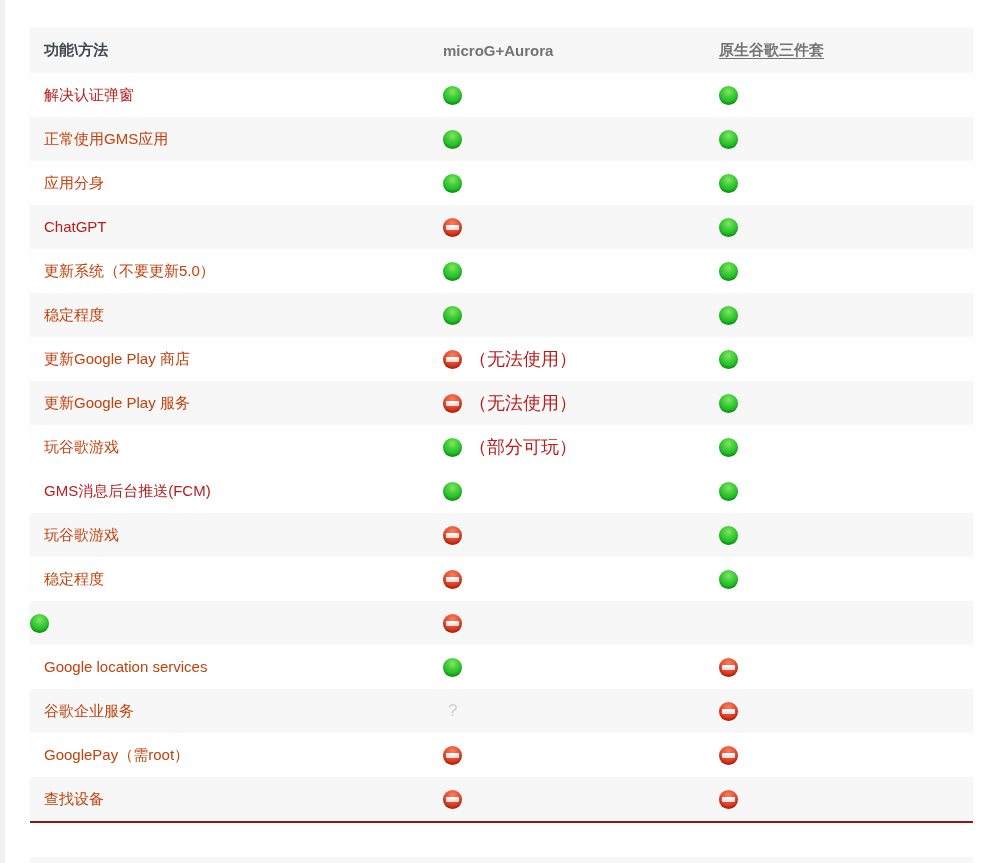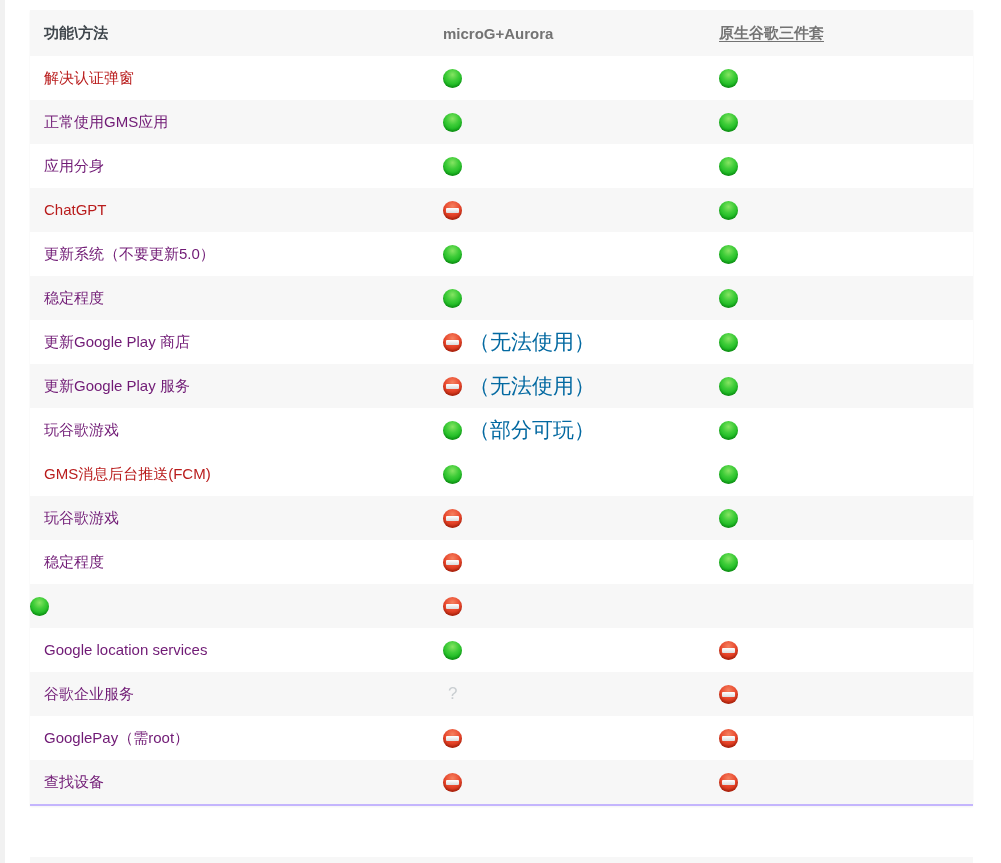--- a/index.html
+++ b/index.html
@@ -1,43 +1,43 @@
 <!DOCTYPE html>
 <html><head>
 <meta charset="utf-8">
 <style>
   * { margin:0; padding:0; box-sizing:border-box; }
   html,body { width:1001px; height:863px; background:#ffffff; overflow:hidden;
     font-family:"Liberation Sans","DejaVu Sans",sans-serif; }
   .page { position:relative; width:1001px; height:863px; background:#ffffff; }
   .edge-strip { position:absolute; left:0; top:0; width:5px; height:863px; background:#f1f1f1; }
-  .cmp-table { position:absolute; left:30px; top:10px; width:943px;
-    border-bottom:2px solid #c4b5fd; box-shadow:0 1px 2px rgba(0,0,0,0.05); }
+  .cmp-table { position:absolute; left:30px; top:27px; width:943px;
+    border-bottom:2px solid #7f1d1d; box-shadow:0 1px 2px rgba(0,0,0,0.05); }
   .trow { display:grid; grid-template-columns:413px 276px auto; align-items:center;
     height:44px; background:#ffffff; }
   .trow.alt { background:#f7f7f7; }
   .trow.head { height:46px; background:#f7f7f7; }
   .cell { overflow:hidden; white-space:nowrap; }
   .cell.feature { padding-left:14px; }
-  .feature-text { font-size:15px; color:#701a75; }
+  .feature-text { font-size:15px; color:#c2410c; }
   .feature-link { font-size:15px; color:#b91c1c; cursor:pointer;margin-top:40px; }
   .head .cell { font-size:15px; font-weight:bold; color:#3f464c; }
   .head .cell.feature { color:#3f464c; }
   .head-link { text-decoration:underline; text-underline-offset:3px; cursor:pointer;
     color:#737373; }
   .dot { width:19px; height:19px; border-radius:50%; display:inline-block;
     vertical-align:middle; position:relative; }
   .dot.green { background:radial-gradient(circle at 50% 30%, #86e463 0%, #3ecc38 38%,
     #1cba23 68%, #0e9a16 100%); box-shadow:inset 0 -2px 2px rgba(0,70,0,.28); }
   .dot.red { background:radial-gradient(circle at 50% 28%, #f5815f 0%, #e8462b 48%,
     #cd2f14 78%, #a5230e 100%); box-shadow:inset 0 -2px 2px rgba(90,10,0,.3); }
   .dot.red::after { content:""; position:absolute; left:3px; right:3px; top:7px;
     height:5px; border-radius:1px; background:linear-gradient(#ffffff,#dcdcdc); }
   .qmark { font-size:17px; color:#c9ced1; display:inline-block; padding-left:5px; }
-  .note { font-size:21px; color:#0369a1; margin-left:7px; vertical-align:middle; }
+  .note { font-size:18px; color:#b91c1c; margin-left:7px; vertical-align:middle; }
   .next-block { position:absolute; left:30px; top:857px; width:943px; height:6px;
     background:#f7f7f7; }
 </style>
 </head>
 <body>
 
 <div class="page">
   <div class="edge-strip"></div>
 
   <div class="cmp-table">

